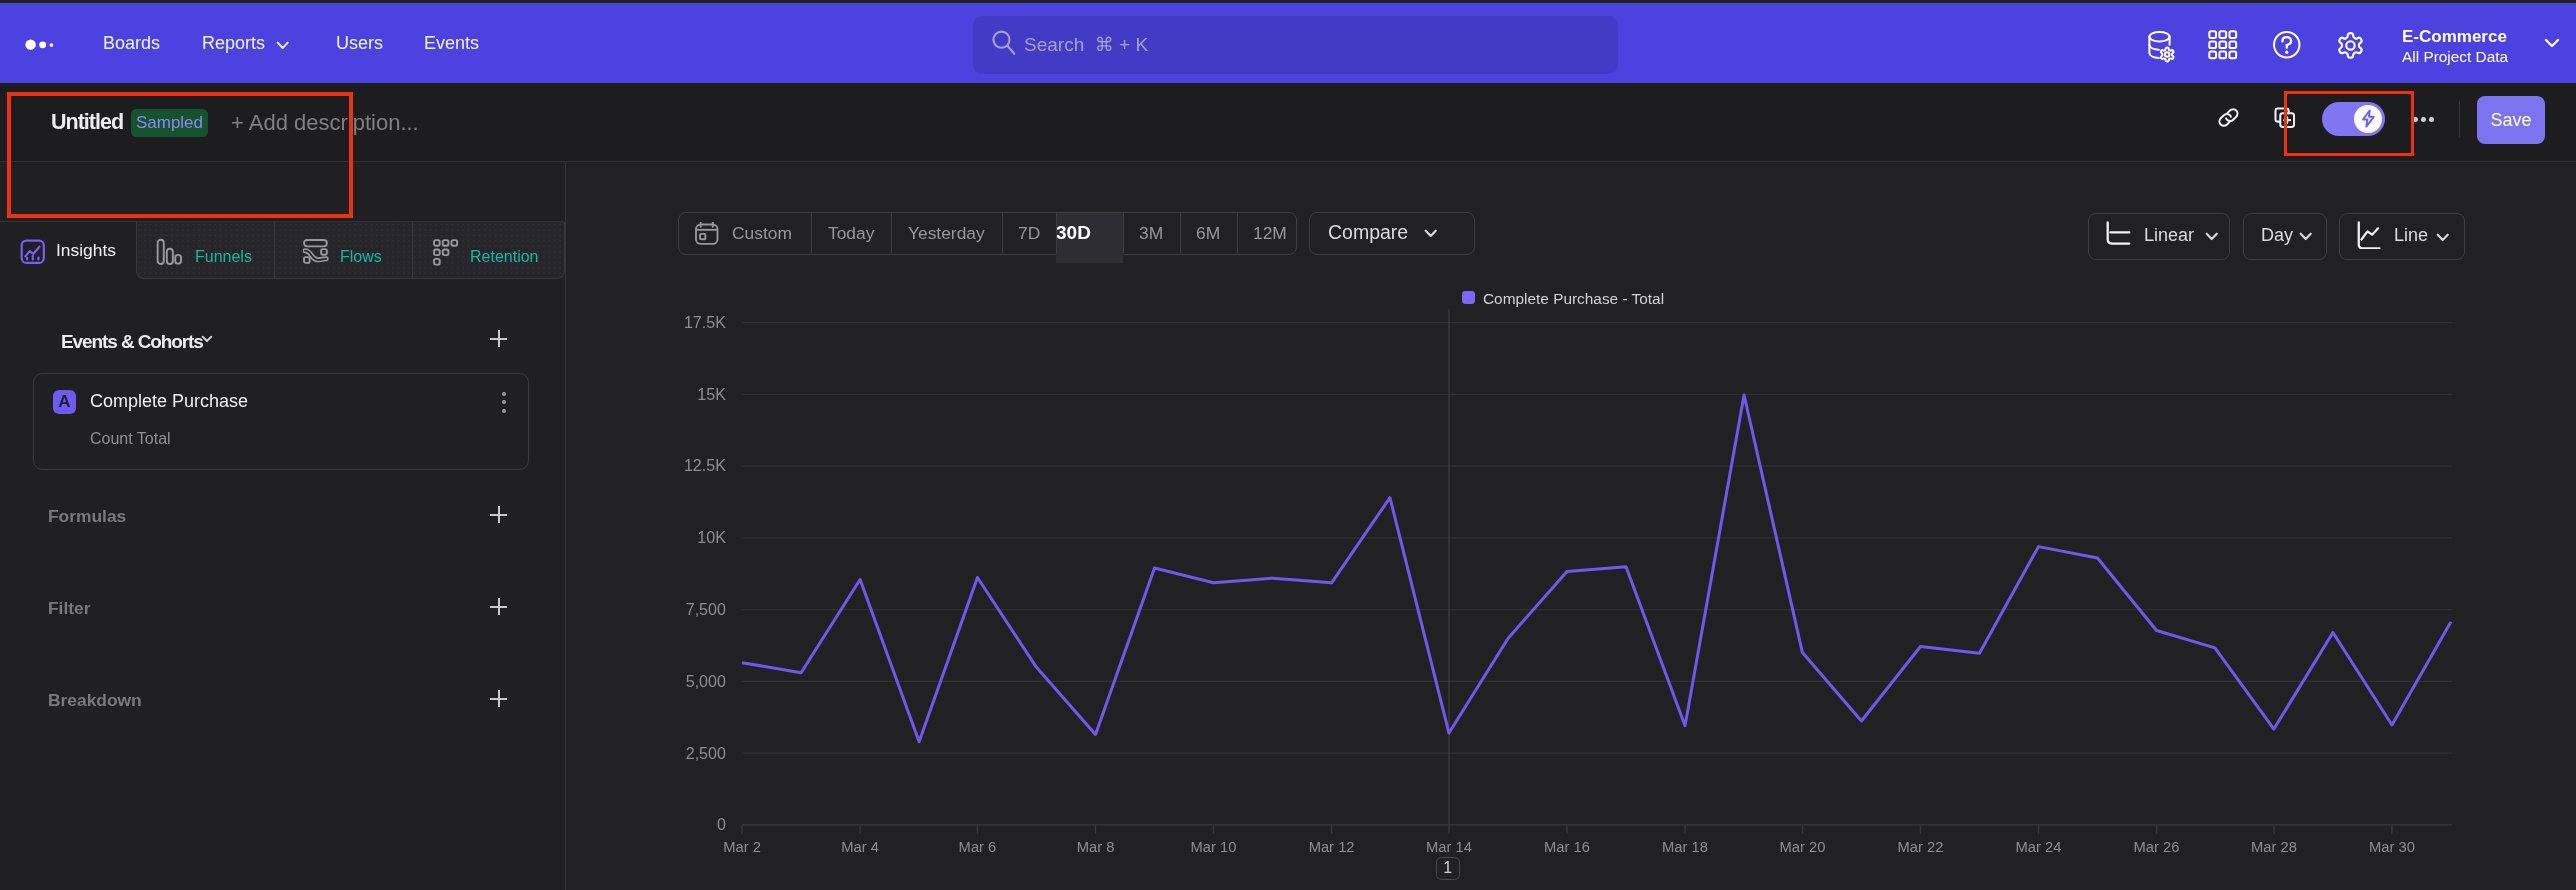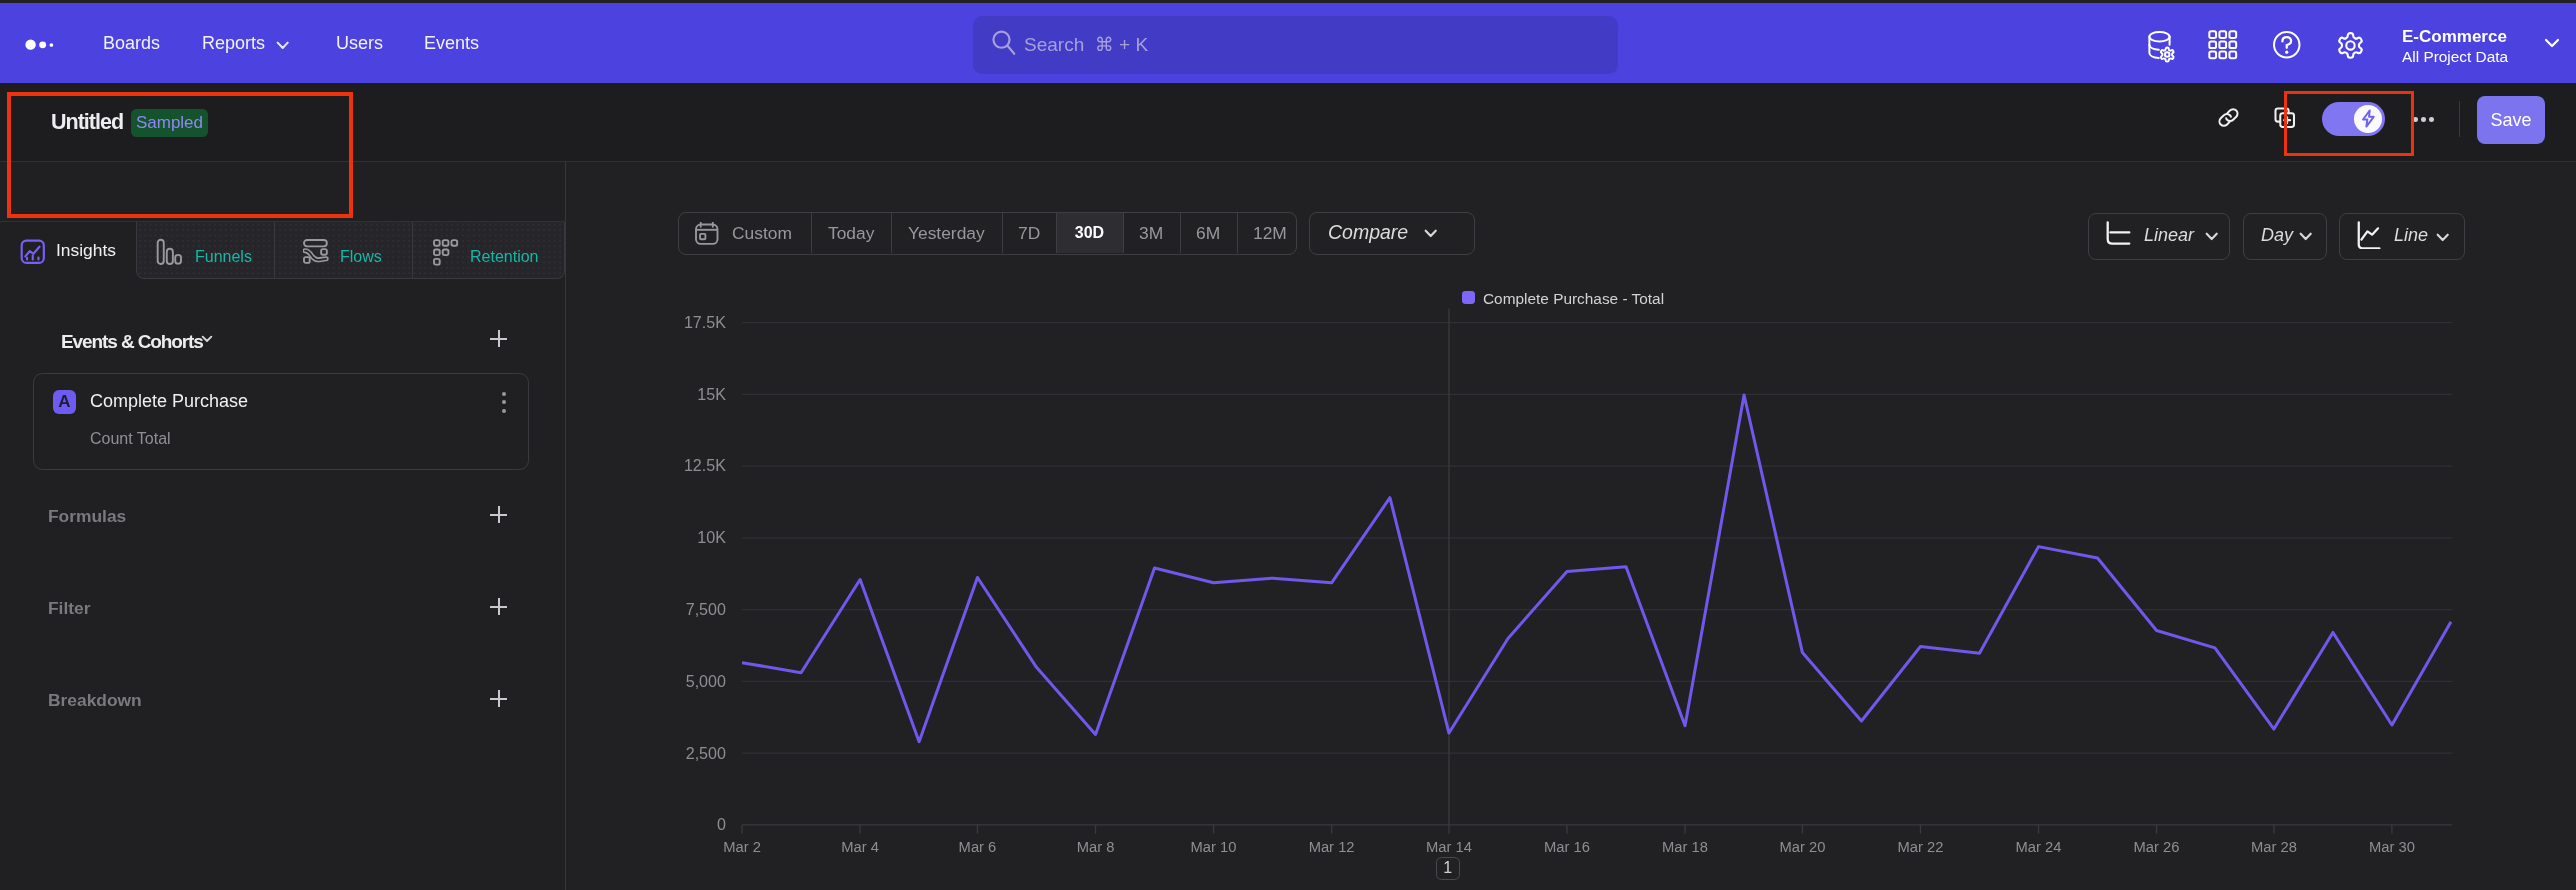--- a/index.html
+++ b/index.html
@@ -54,22 +54,22 @@
   #abadge { position:absolute; left:53px; top:390px; width:23px; height:23.5px; background:#6E5CF0; border-radius:6px; color:#1D1D3A; font-size:17px; font-weight:700; text-align:center; line-height:23.5px; }
   #cardtitle { position:absolute; left:90px; top:391px; font-size:18px; font-weight:500; color:#F0F0F2; }
   #cardsub { position:absolute; left:90px; top:430px; font-size:16px; color:#909094; }
   #vdots span { position:absolute; left:502px; width:4px; height:4px; border-radius:50%; background:#9A9A9E; }
 
   
   .btn { position:absolute; border:1.3px solid #3F3F43; border-radius:8px; }
   #seg { position:absolute; left:678px; top:212px; width:619px; height:43px; border:1.3px solid #3F3F43; border-radius:8px; }
   .segsep { position:absolute; top:0; width:1.3px; height:40px; background:#3F3F43; }
   .segtxt { position:absolute; top:0; height:40px; line-height:40px; font-size:17.4px; color:#98989C; }
-  #seg30 { position:absolute; left:377px; top:0; width:67px; height:40px; background:#2E2E32; color:#FFFFFF; font-weight:700; font-size:16px; text-align:center; line-height:40px; }
-  .btntxt { color:#DCDCDE; font-size:18px; font-weight:500;font-style:italic; }
+  #seg30 { position:absolute; left:377px; top:0; width:67px; height:50px; background:#2E2E32; color:#FFFFFF; font-weight:700; font-size:19px; text-align:left; line-height:40px; }
+  .btntxt { color:#DCDCDE; font-size:18px; font-weight:500; }
 
   
   #legend { position:absolute; left:1462px; top:291px; }
   #legend .sq { position:absolute; left:0; top:0; width:13.4px; height:13.4px; border-radius:3.4px; background:#7E66F6; }
   #legend .lt { position:absolute; left:21px; top:-1.3px; font-size:15.4px; color:#D2D2D4; white-space:nowrap; }
   #pgbox { position:absolute; left:1436px; top:857px; width:23.5px; height:23px; border:1.3px solid #4A4A4E; border-radius:5.4px; color:#D0D0D2; font-size:16px; text-align:center; line-height:20px; }
 </style>
 </head>
 <body>
 <div id="page">
@@ -135,20 +135,21 @@
         <div class="l2">All Project Data</div>
       </div>
     <svg class="abs" style="left:2544px;top:35px" width="16" height="10.7" viewBox="0 0 24 16">
         <polyline points="3,3 12,12 21,3" fill="none" stroke="#fff" stroke-width="3.4" stroke-linecap="round" stroke-linejoin="round"></polyline>
       </svg>
   </div>
 
   <div id="hdr"></div>
   <span id="title">Untitled</span>
   <div id="sampled">Sampled</div>
+  <span id="adddesc">+ Add description...</span>
 
   <svg class="abs" style="left:2218px;top:107px" width="21" height="21" viewBox="0 0 36 36" fill="none" stroke="#F0F0F2" stroke-width="3.4" stroke-linecap="round">
     <path d="M16,10.5 L20.5,6 C23.5,3 28.5,3 31.3,6 C34.2,8.9 34.2,13.7 31.3,16.6 L26,21.8 C23.2,24.7 18.3,24.7 15.5,21.8 C14.8,21.1 14.2,20.2 13.9,19.3"></path>
     <path d="M20,25.5 L15.5,30 C12.5,33 7.5,33 4.7,30 C1.8,27.1 1.8,22.3 4.7,19.4 L10,14.2 C12.8,11.3 17.7,11.3 20.5,14.2 C21.2,14.9 21.8,15.8 22.1,16.7"></path>
   </svg>
 
   <svg class="abs" style="left:2274px;top:107px" width="21.5" height="21.5" viewBox="0 0 36 36" fill="none" stroke="#F0F0F2" stroke-width="3.4" stroke-linecap="round" stroke-linejoin="round">
     <path d="M10.5,24.5 L6.5,24.5 C4.3,24.5 2.5,22.7 2.5,20.5 L2.5,6.5 C2.5,4.3 4.3,2.5 6.5,2.5 L20.5,2.5 C22.7,2.5 24.5,4.3 24.5,6.5 L24.5,10.5"></path>
     <rect x="10.5" y="10.5" width="23" height="23" rx="4"></rect>
     <line x1="22" y1="17" x2="22" y2="27"></line>

